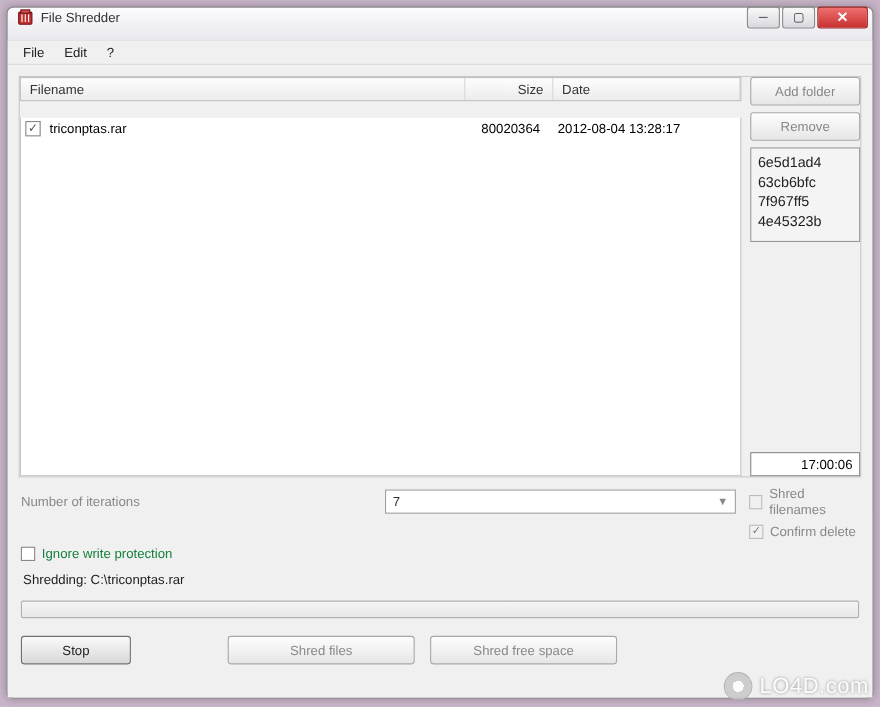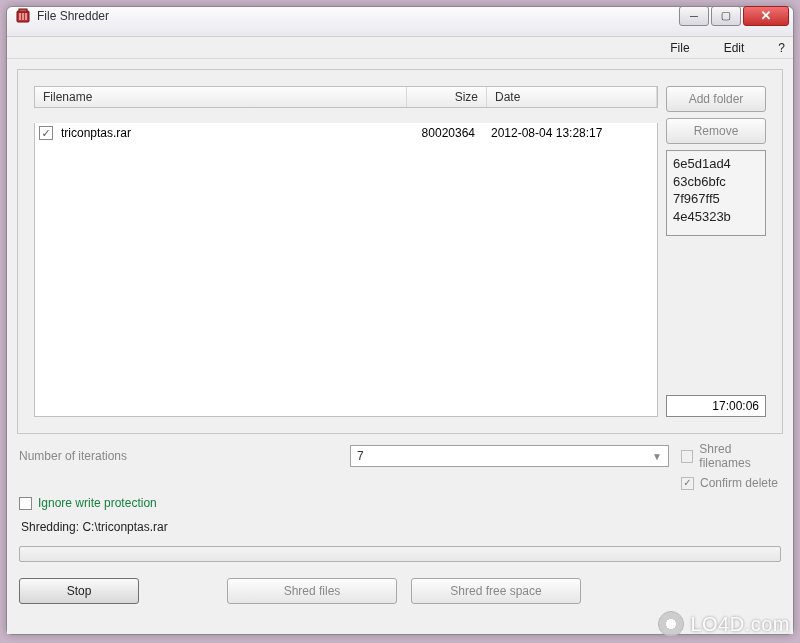--- a/index.html
+++ b/index.html
@@ -44,31 +44,31 @@
   width:30px; height:20px; border:1px solid #8a8a8a; border-radius:3px;
   background: linear-gradient(#f8f8f8,#d8d8e0);
   display:flex; align-items:center; justify-content:center;
   font-size:11px; color:#333;
 }
 .winbtn.close { width:46px; background: linear-gradient(#f07070,#c83030); color:#fff; border-color:#a02020; }
 .winbtn.close .x { font-size:13px; font-weight:bold; }
 
 .menubar {
   height:22px; background:#f0f0f0; border-bottom:1px solid #d8d8d8;
-  display:flex; align-items:center; padding-left:6px; gap:18px;justify-content:flex-end;
+  display:flex; align-items:center; padding-left:6px; gap:2px;
 }
 .menuitem { padding:2px 8px; color:#222; }
 
 .client {
   flex:1; padding:10px; background:#f0f0f0;
   display:flex; flex-direction:column; gap:8px;
 }
 
 .topframe {
-  border:1px solid #c8c8c8; padding:16px; background:#f0f0f0;
+  border:1px solid #c8c8c8; padding:0; background:#f0f0f0;
   display:flex; gap:8px; height:365px;
 }
 .listwrap { flex:1; display:flex; flex-direction:column; }
 .listhead {
   height:22px; background:linear-gradient(#fdfdfd,#ececec);
   border:1px solid #c0c0c0; border-bottom:1px solid #c0c0c0;
   display:flex; align-items:center;
 }
 .listhead .col { padding:0 8px; border-right:1px solid #d8d8d8; height:100%; display:flex; align-items:center; color:#333; }
 .col.fname { flex:1; }
@@ -107,21 +107,21 @@
 .cb.dim { border-color:#bbb; background:#f0f0f0; }
 .cb.checked::after { content:"✓"; font-size:10px; color:#777; line-height:1; }
 .iterselect {
   border:1px solid #a0a0a0; height:22px; background:#fff; display:flex; align-items:center; justify-content:space-between; padding:0 6px; color:#333;
 }
 .iterselect .arrow { color:#888; font-size:10px; }
 
 .statusline { padding:2px 4px; color:#222; }
 .progress { height:16px; border:1px solid #b0b0b0; background:linear-gradient(#f4f4f4,#e8e8e8); border-radius:2px; margin:2px 2px 6px 2px; }
 .bottombtns { display:flex; gap:14px; padding:2px 2px 4px 2px; }
-.bottombtns .btn { width:120px; }
+.bottombtns .btn { width:100px; }
 .bottombtns .btn.wide { width:170px; }
 .bottombtns .btn.stop { color:#222; border-color:#707070; background:linear-gradient(#fafafa,#d8d8d8); }
 
 .watermark {
   position:absolute; right:10px; bottom:6px;
   color:#fff; font-size:20px; letter-spacing:.5px;
   text-shadow:0 0 3px rgba(0,0,0,.5);
   display:flex; align-items:center; gap:6px;
   opacity:.85;
 }

